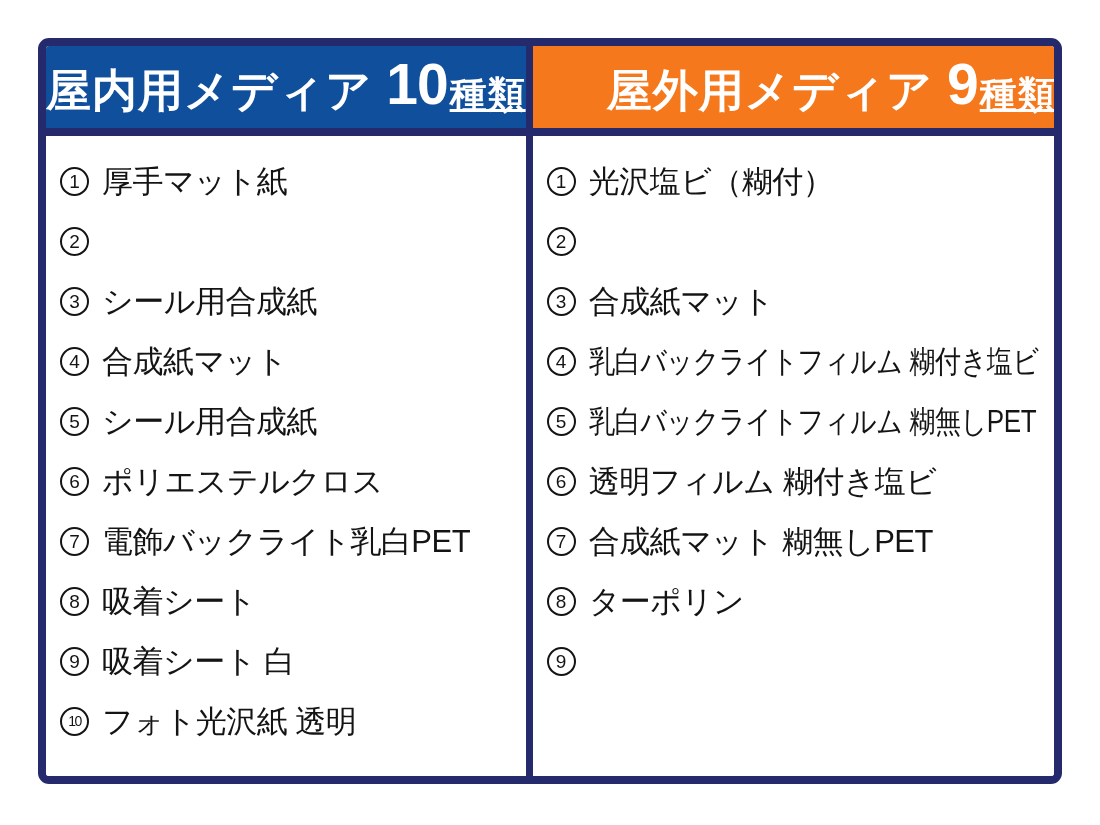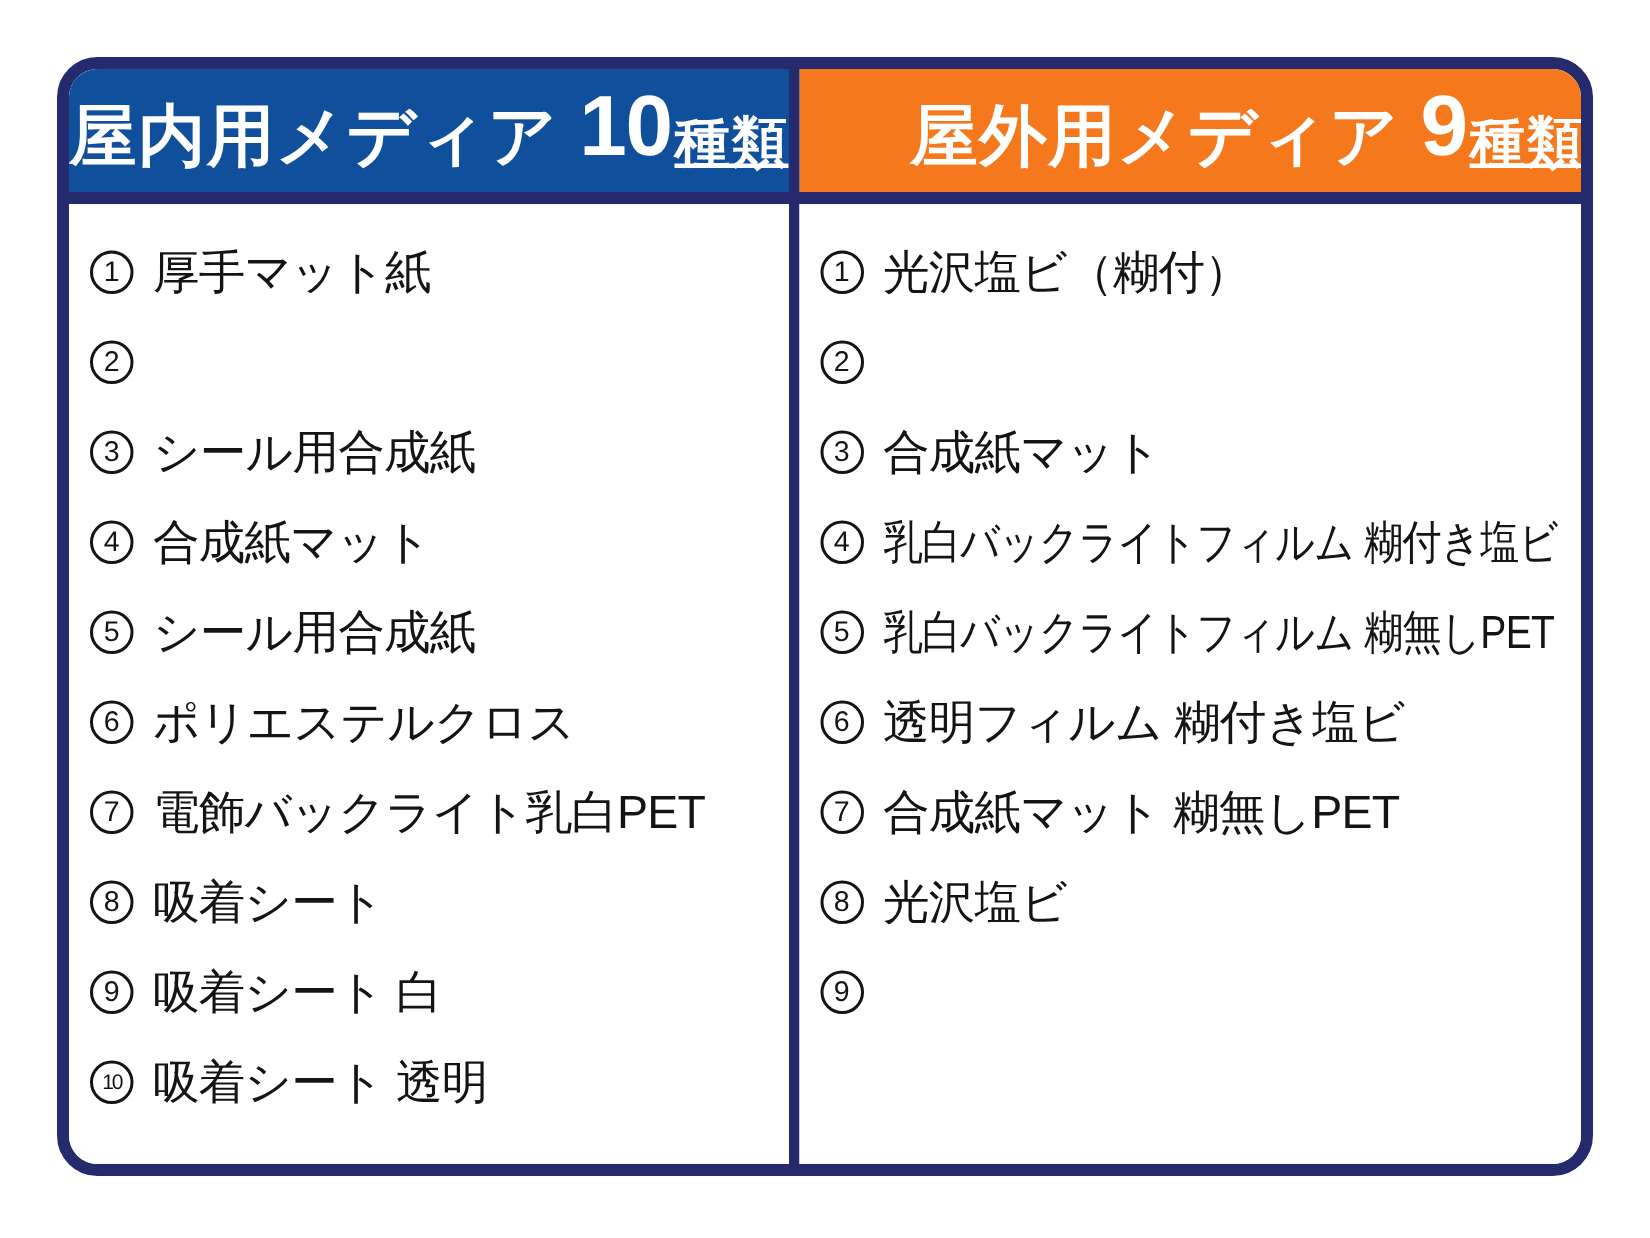--- a/index.html
+++ b/index.html
@@ -12,21 +12,21 @@
   }
 
   .card {
     position: absolute;
     left: 38px;
     top: 38px;
     width: 1024px;
     height: 746px;
     box-sizing: border-box;
     border: 8px solid #242a6c;
-    border-radius: 27px;
+    border-radius: 11px;
     overflow: hidden;
     background: #ffffff;
     display: grid;
     grid-template-columns: 1fr 7px 1fr;
     grid-template-rows: 82px 8px 1fr;
   }
 
   
   .header-cell {
     display: flex;
@@ -141,21 +141,21 @@
     <div class="item">
       <span class="num">8</span>
       <span class="label">吸着シート</span>
     </div>
     <div class="item">
       <span class="num">9</span>
       <span class="label">吸着シート 白</span>
     </div>
     <div class="item">
       <span class="num num-10">10</span>
-      <span class="label">吸着シート 透明</span>
+      <span class="label">フォト光沢紙 透明</span>
     </div>
   </div>
 
   <div class="list list-outdoor">
     <div class="item">
       <span class="num">1</span>
       <span class="label">光沢塩ビ（糊付）</span>
     </div>
     <div class="item">
       <span class="num">2</span>
@@ -175,20 +175,20 @@
     <div class="item">
       <span class="num">6</span>
       <span class="label">透明フィルム 糊付き塩ビ</span>
     </div>
     <div class="item">
       <span class="num">7</span>
       <span class="label">合成紙マット 糊無しPET</span>
     </div>
     <div class="item">
       <span class="num">8</span>
-      <span class="label">光沢塩ビ</span>
+      <span class="label">ターポリン</span>
     </div>
     <div class="item">
       <span class="num">9</span>
     </div>
   </div>
 
 </div>
 
 </body></html>

